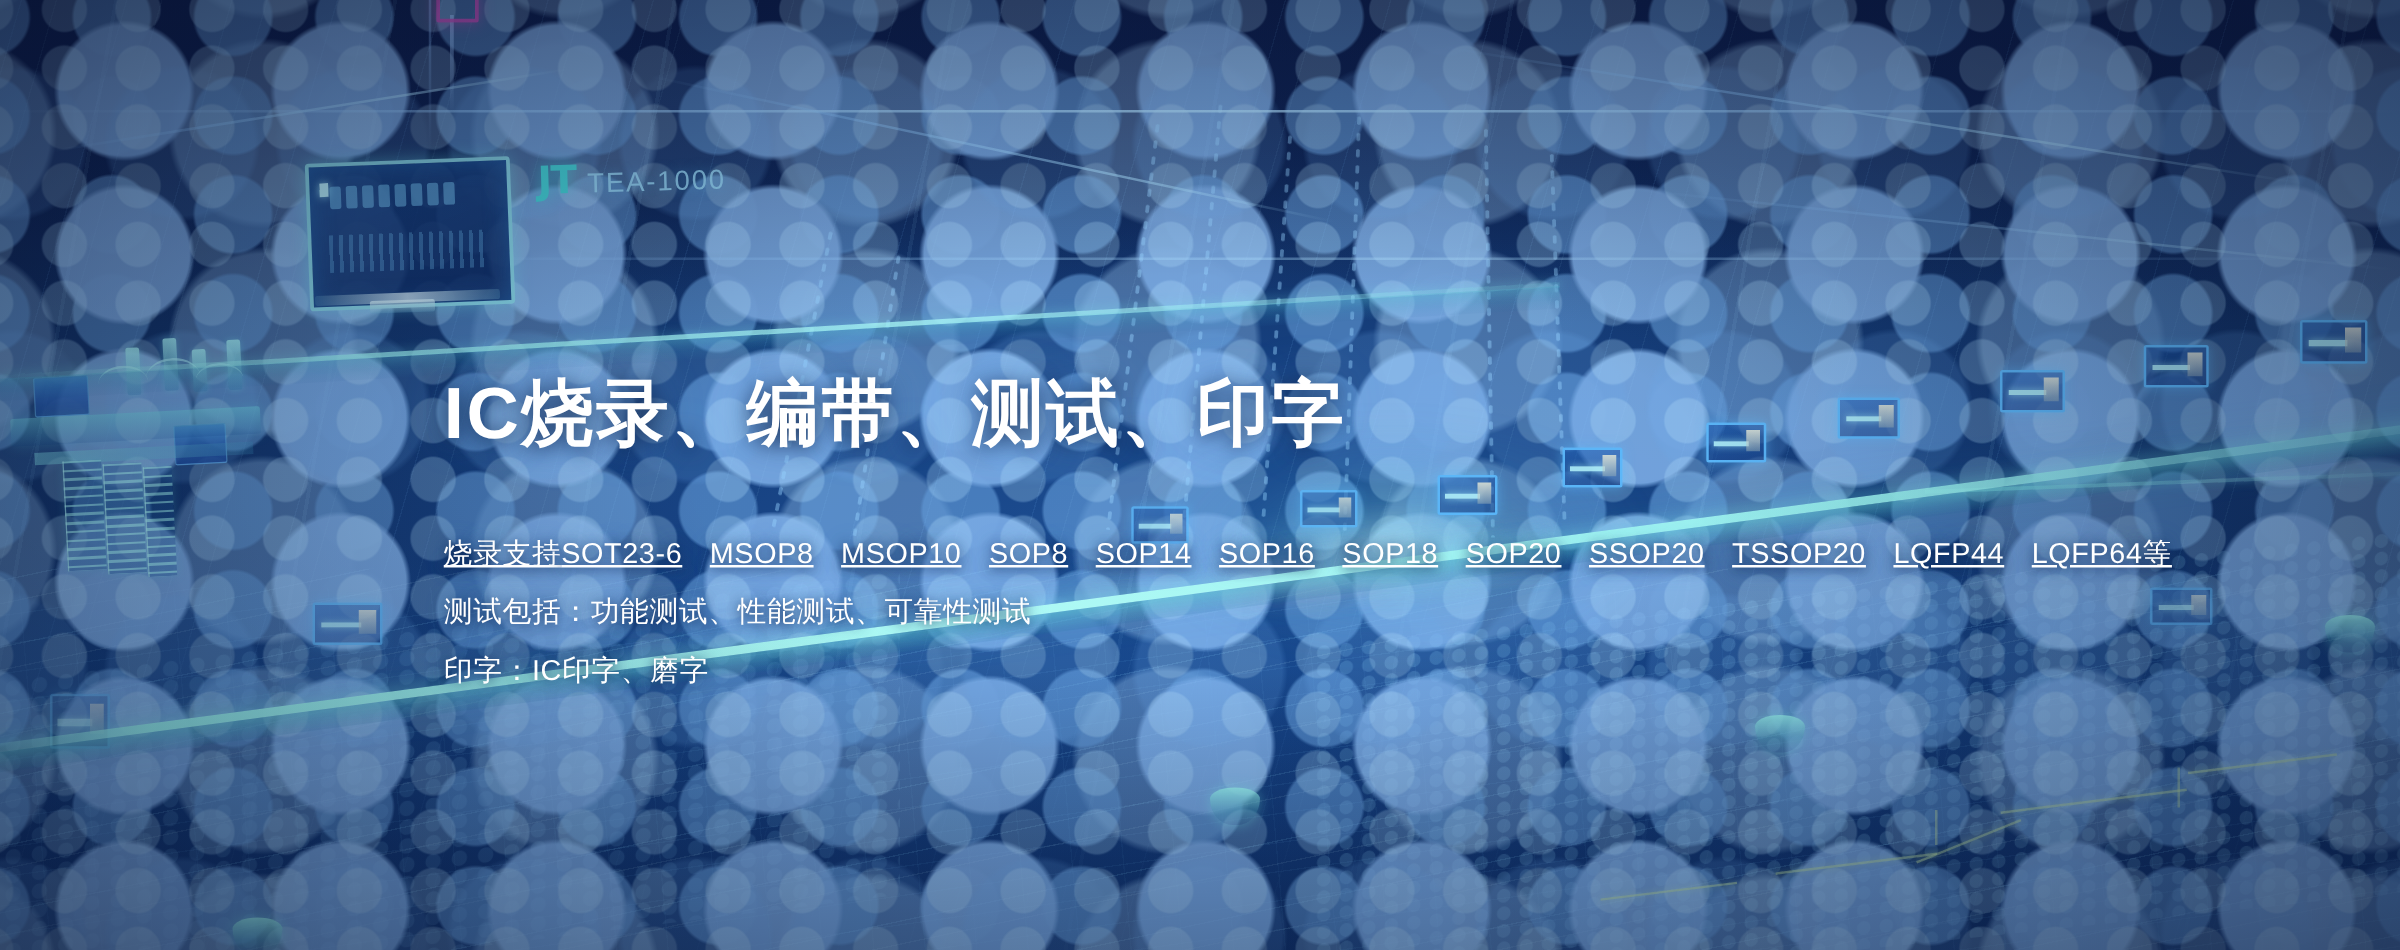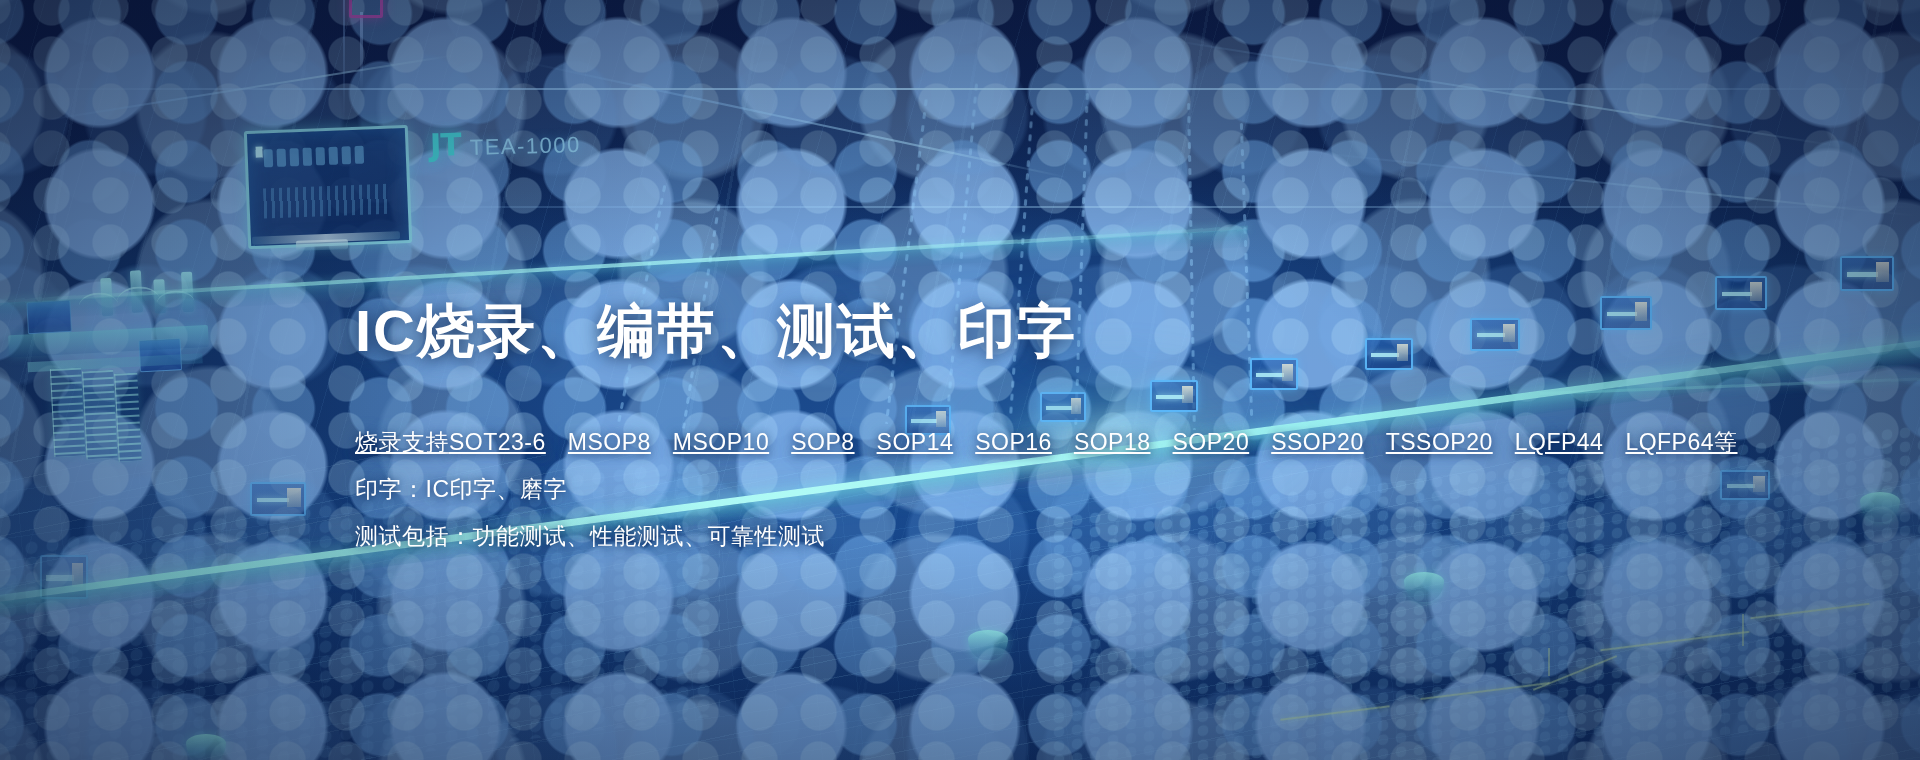--- a/index.html
+++ b/index.html
@@ -541,18 +541,18 @@
 
   <div class="layer bg-vignette"></div>
 
   <div class="content">
     <h1 class="title">IC烧录、编带、测试、印字</h1>
 
     <p class="sub sub-list">
       <span>烧录支持</span><span id="pkg-list"><span class="pkg" style="margin-left: 0px;">SOT23-6</span><span class="pkg">MSOP8</span><span class="pkg">MSOP10</span><span class="pkg">SOP8</span><span class="pkg">SOP14</span><span class="pkg">SOP16</span><span class="pkg">SOP18</span><span class="pkg">SOP20</span><span class="pkg">SSOP20</span><span class="pkg">TSSOP20</span><span class="pkg">LQFP44</span><span class="pkg">LQFP64等</span></span>
     </p>
 
+    <p class="sub">测试包括：功能测试、性能测试、可靠性测试</p>
+
     <p class="sub">印字：IC印字、磨字</p>
-
-    <p class="sub">测试包括：功能测试、性能测试、可靠性测试</p>
   </div>
 
 </div>
 
 </body></html>

